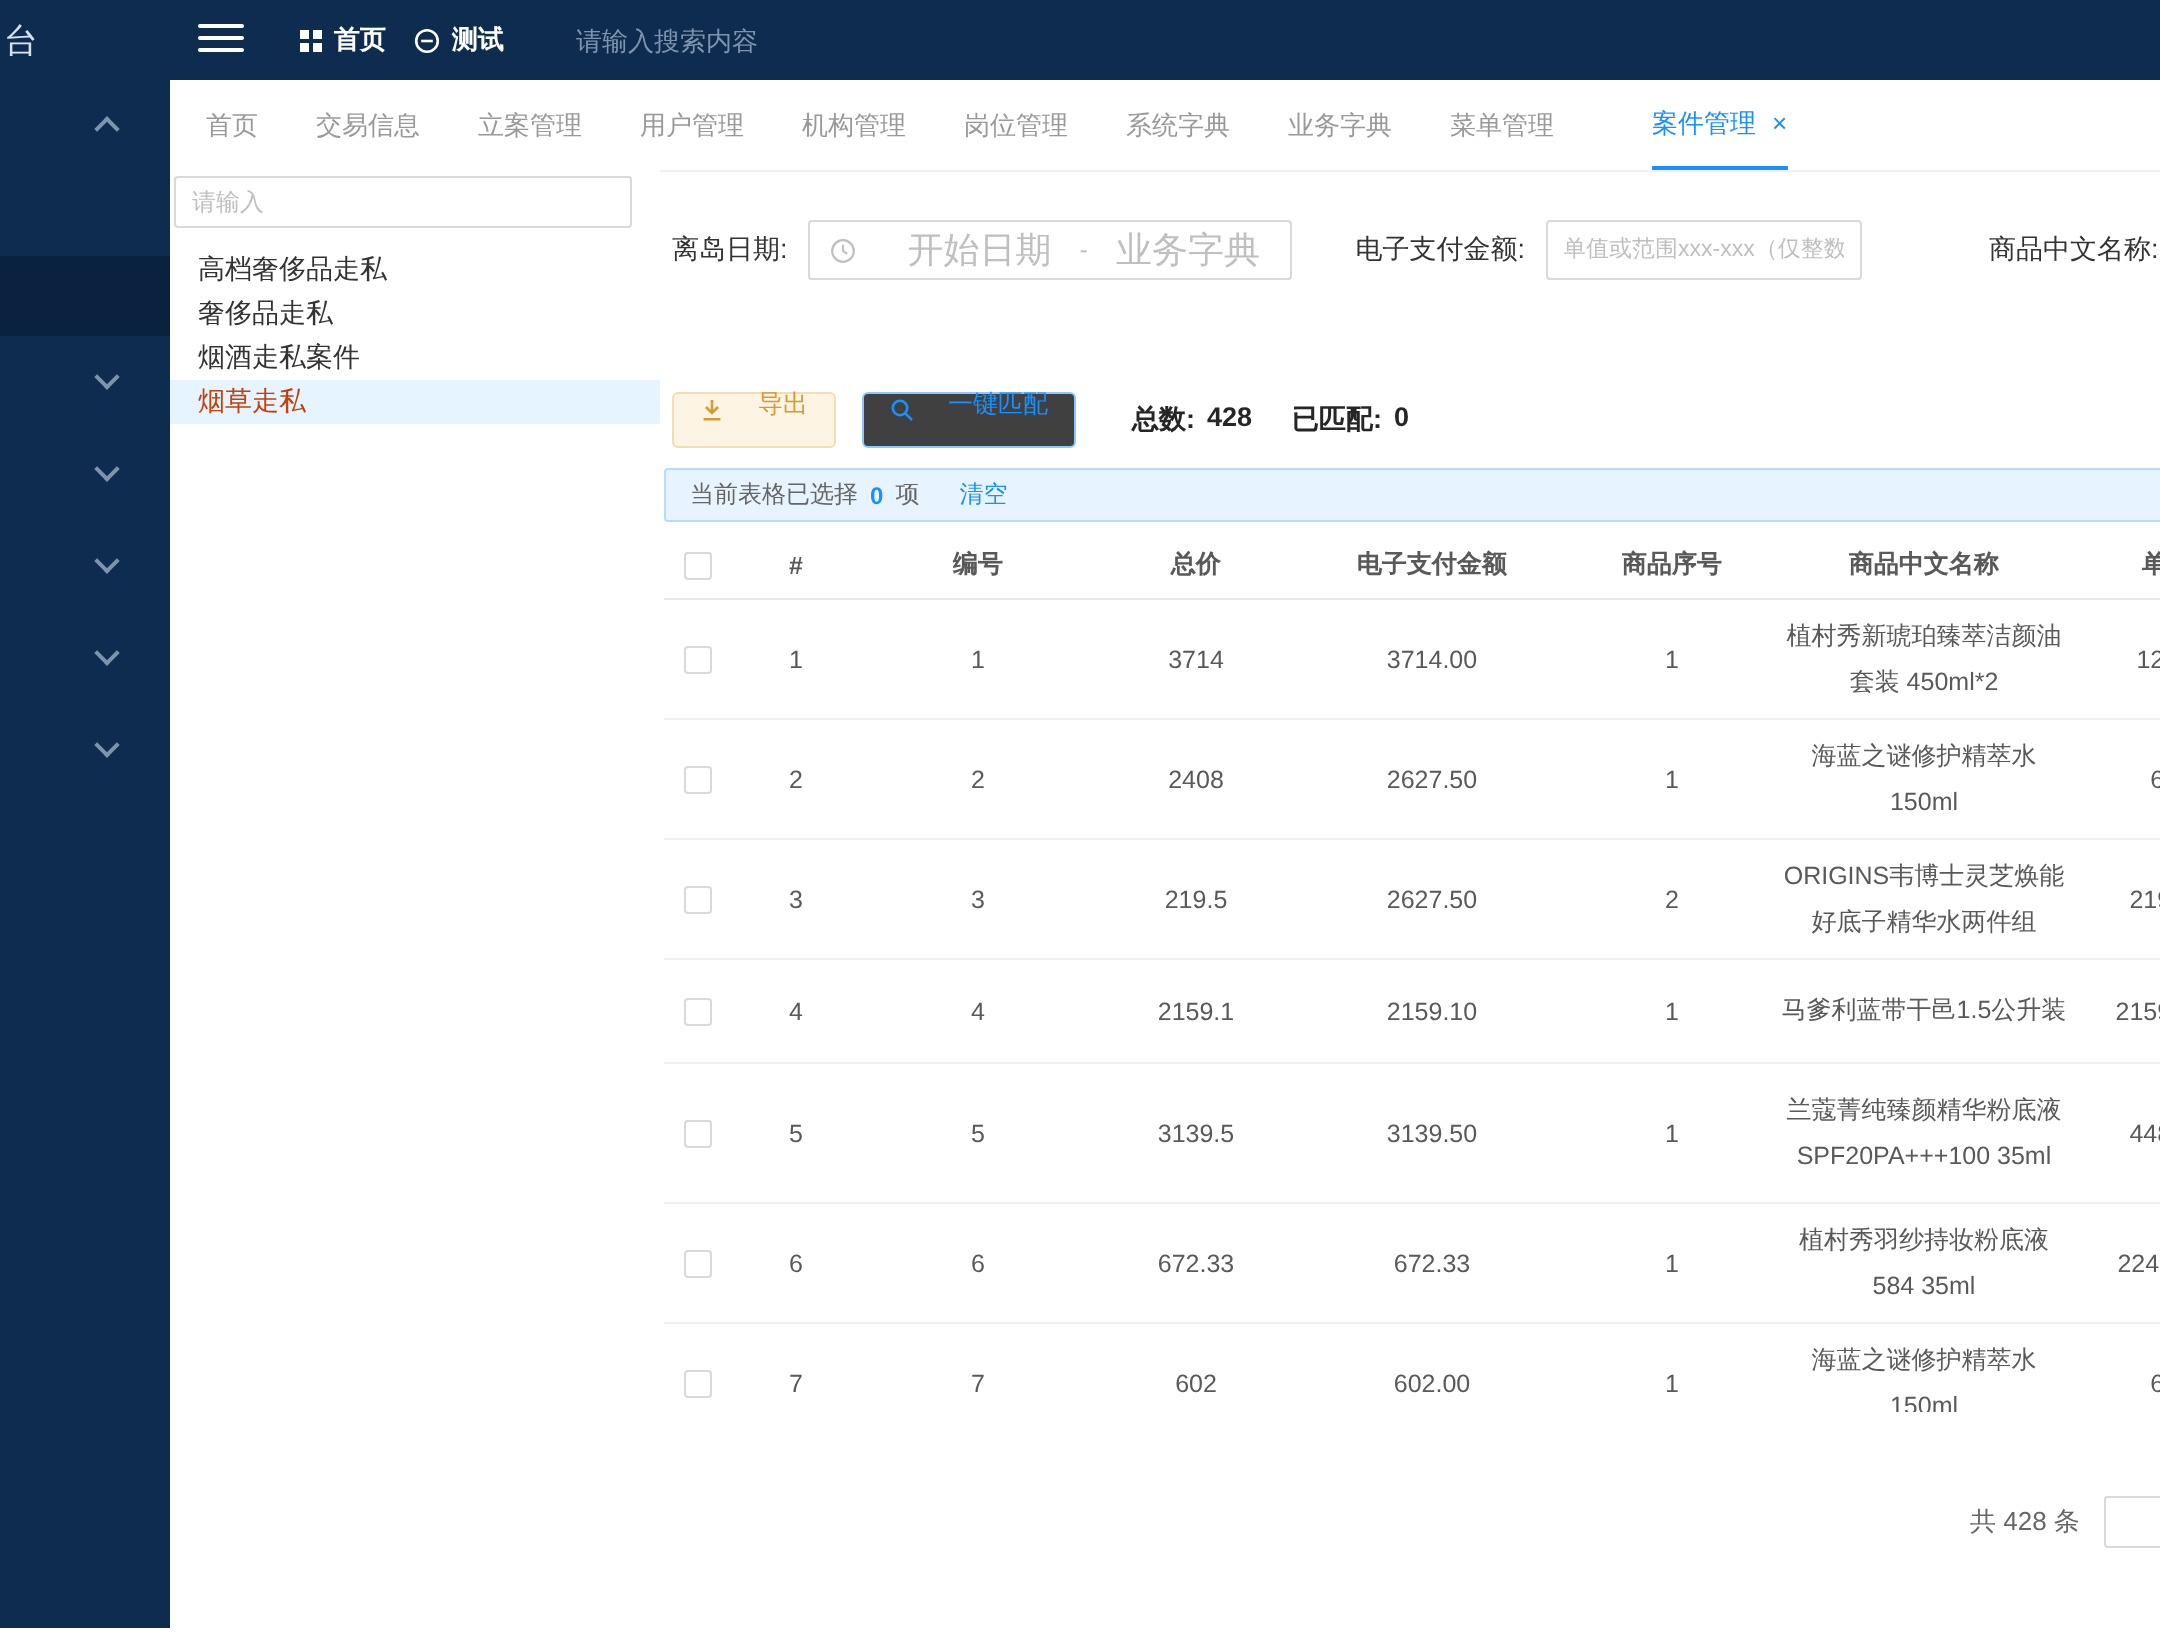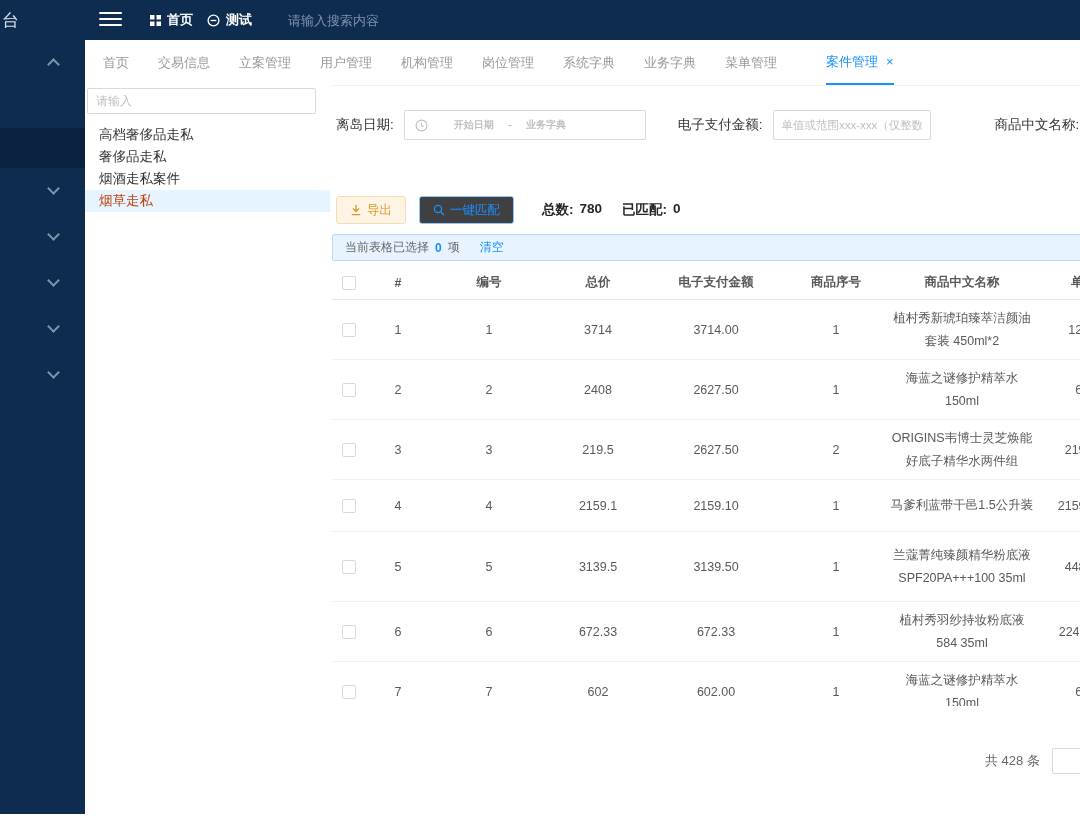--- a/index.html
+++ b/index.html
@@ -50,30 +50,30 @@
   .side-item.active { background:#e6f4ff; color:#c2410c; }
 
   
   .right-panel { position:absolute; left:245px; top:46px; width:750px; bottom:0; overflow:hidden; background:#fff; }
 
   .filters { position:absolute; top:24px; left:6px; height:30px; display:flex; align-items:center;
              white-space:nowrap; font-size:13.5px; color:#333; }
   .f-label { margin-right:10px; }
   .date-range { width:242px; height:30px; border:1px solid #d9d9d9; border-radius:2px;
                 display:flex; align-items:center; padding:0 10px; gap:8px; cursor:text; }
-  .dr-ph { color:#bfbfbf; font-size:10px;font-weight:bold; }
+  .dr-ph { color:#bfbfbf; font-size:18px; }
   .dr-sep { color:#bfbfbf; font-size:12.5px; margin:0 6px; }
   .gap-a { margin-left:32px; }
   .amount-input { width:158px; height:30px; border:1px solid #d9d9d9; border-radius:2px;
                   padding:0 8px; font-size:11.5px; outline:none; }
   .amount-input::placeholder, .name-input::placeholder { color:#bfbfbf; }
   .gap-b { margin-left:64px; }
 
   .toolbar { position:absolute; top:110px; left:6px; display:flex; align-items:center; }
-  .btn { height:28px; display:inline-flex; align-items:center; gap:5px; border-radius:3px;
+  .btn { height:28px; display:inline-flex; align-items:flex-end; gap:17px; border-radius:3px;
          font-size:12.5px; padding:12px 13px; cursor:pointer; }
   .btn-export { background:#fdf4e3; border:1px solid #f3ddb4; color:#d9992f; }
   .btn-match  { background:#404040; border:1px solid #8cc8ff; color:#1890ff; margin-left:13px; }
   .stats { margin-left:28px; font-size:13.5px; color:#262626; font-weight:bold; display:flex; gap:6px;text-align:center; }
   .stats .gap { width:8px; }
 
   .selection-bar { position:absolute; top:148px; left:2px; right:-2px; height:27px; background:#e7f4ff;
                    border:1px solid #b5dcff; border-radius:2px; display:flex; align-items:center;
                    padding-left:12px; font-size:12px; color:#666; gap:4px; }
   .sel-count { color:#1890ff; font-weight:bold; margin:0 2px; }
@@ -203,21 +203,21 @@
       </button>
       <button class="btn btn-match">
         <svg class="icon-svg" width="12" height="12" viewBox="0 0 12 12">
           <circle cx="5" cy="5" r="3.6" fill="none" stroke="currentColor" stroke-width="1.3"></circle>
           <line x1="7.8" y1="7.8" x2="11" y2="11" stroke="currentColor" stroke-width="1.3"></line>
         </svg>
         <span>一键匹配</span>
       </button>
       <div class="stats">
         <span>总数:</span>
-        <span>780</span>
+        <span>428</span>
         <span class="gap"></span>
         <span>已匹配:</span>
         <span>0</span>
       </div>
     </div>
 
     <div class="selection-bar">
       <span>当前表格已选择</span>
       <span class="sel-count">0</span>
       <span>项</span>

